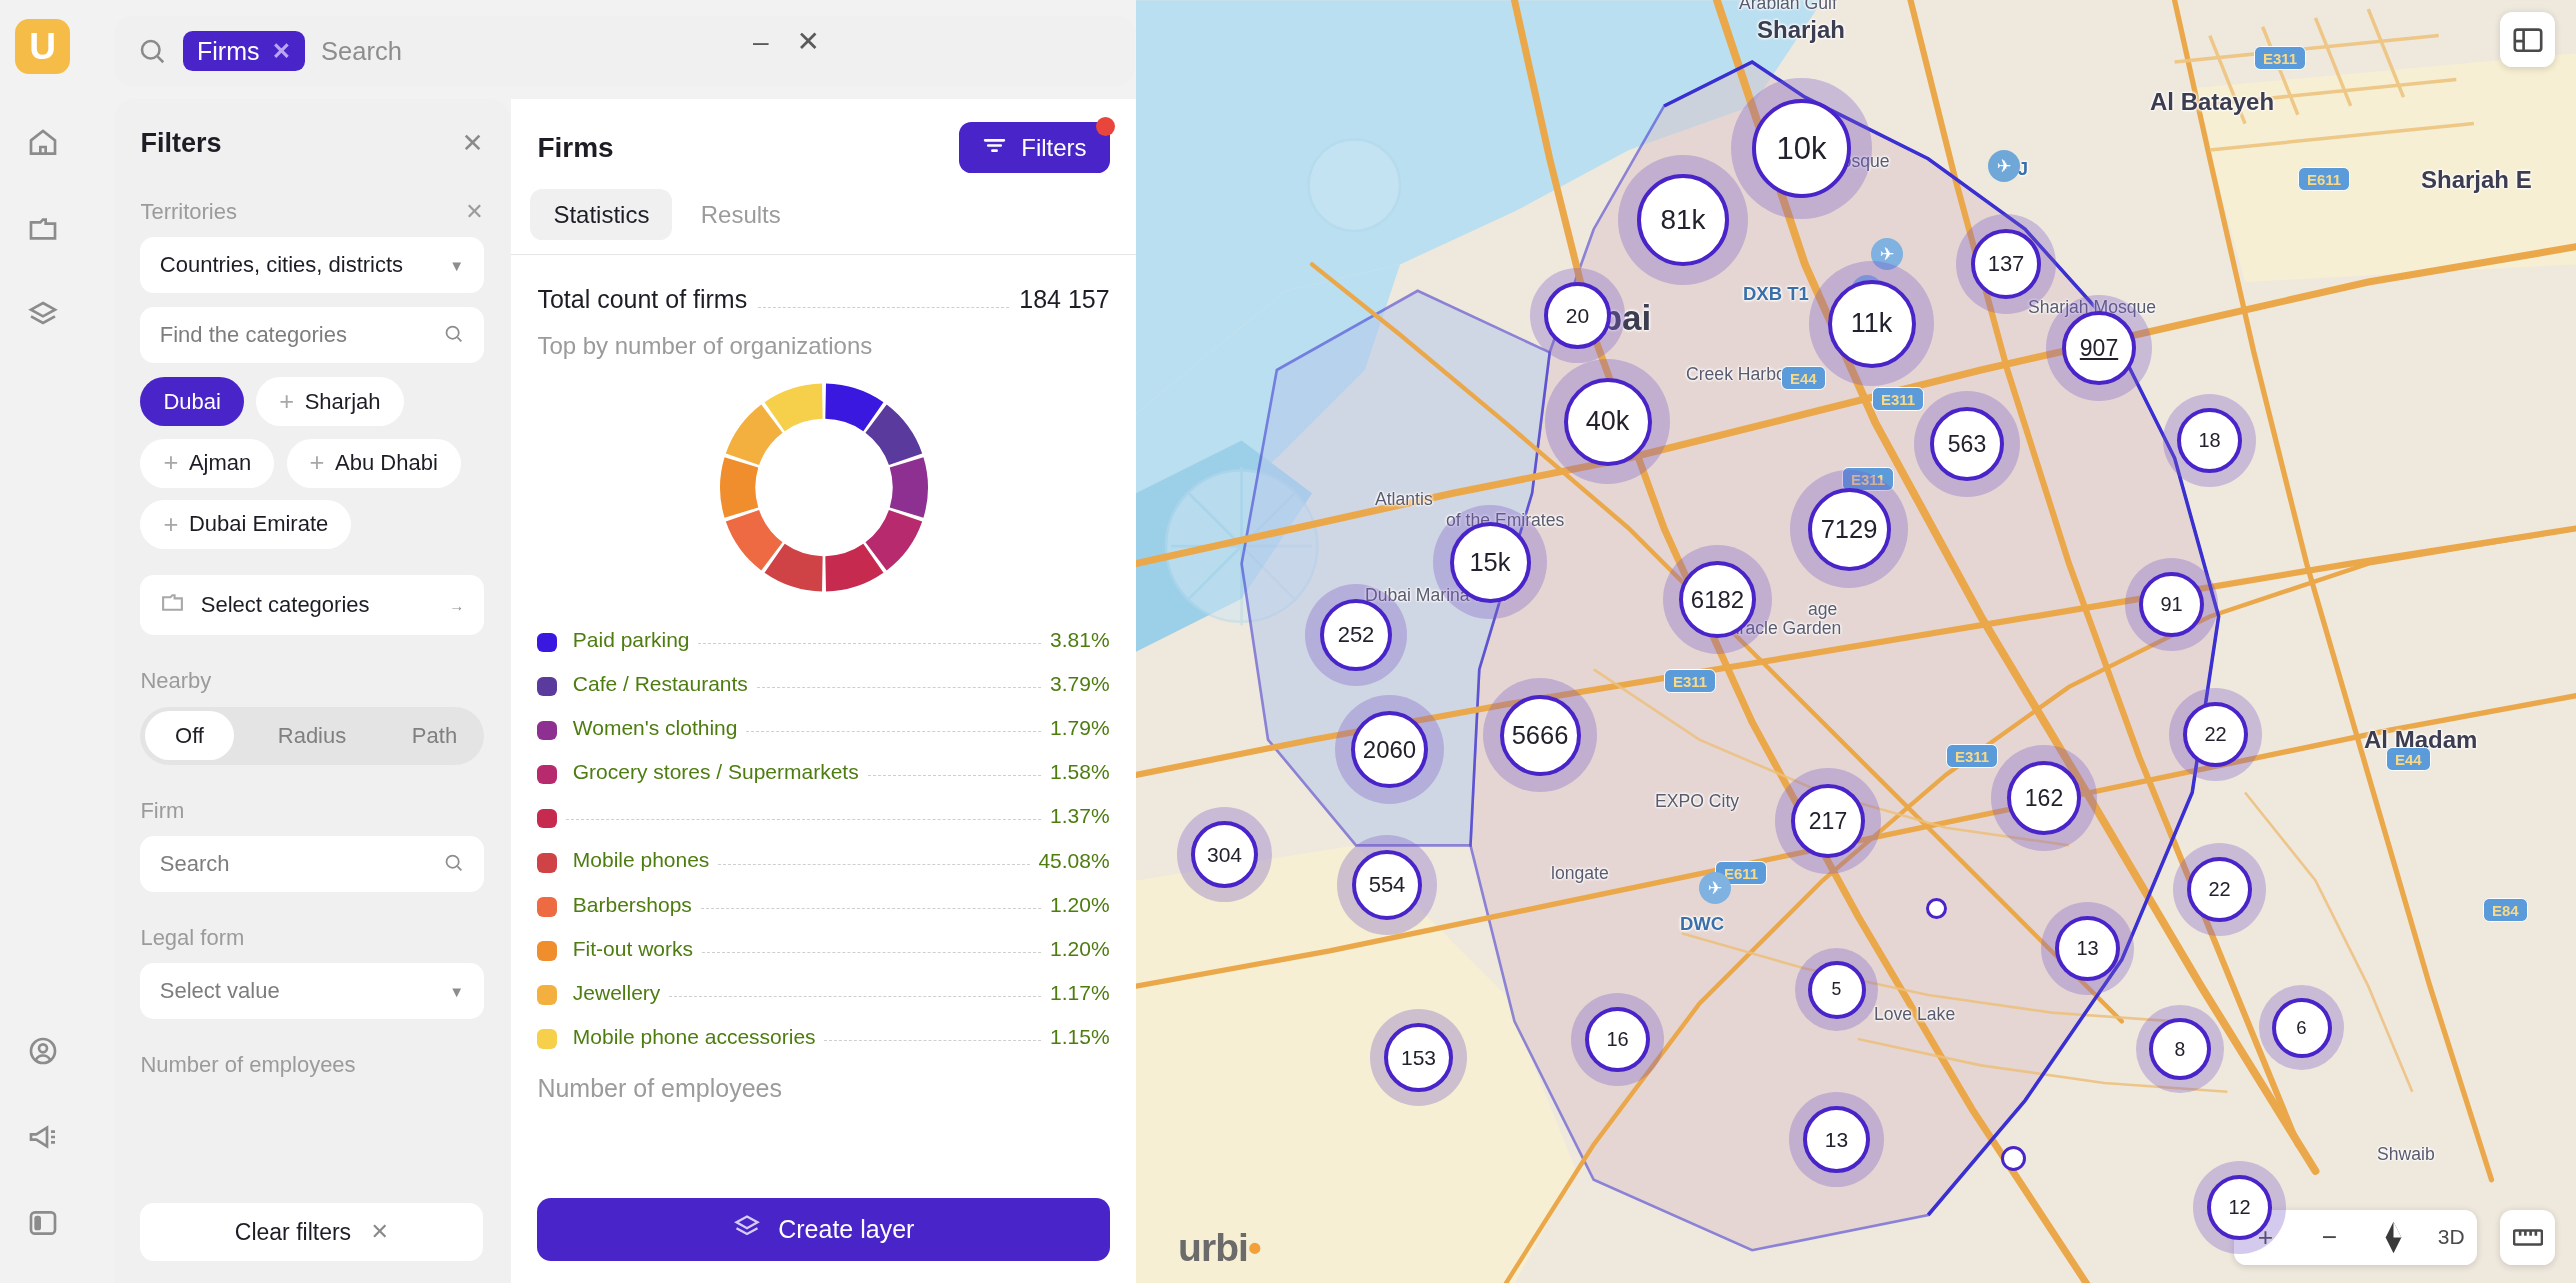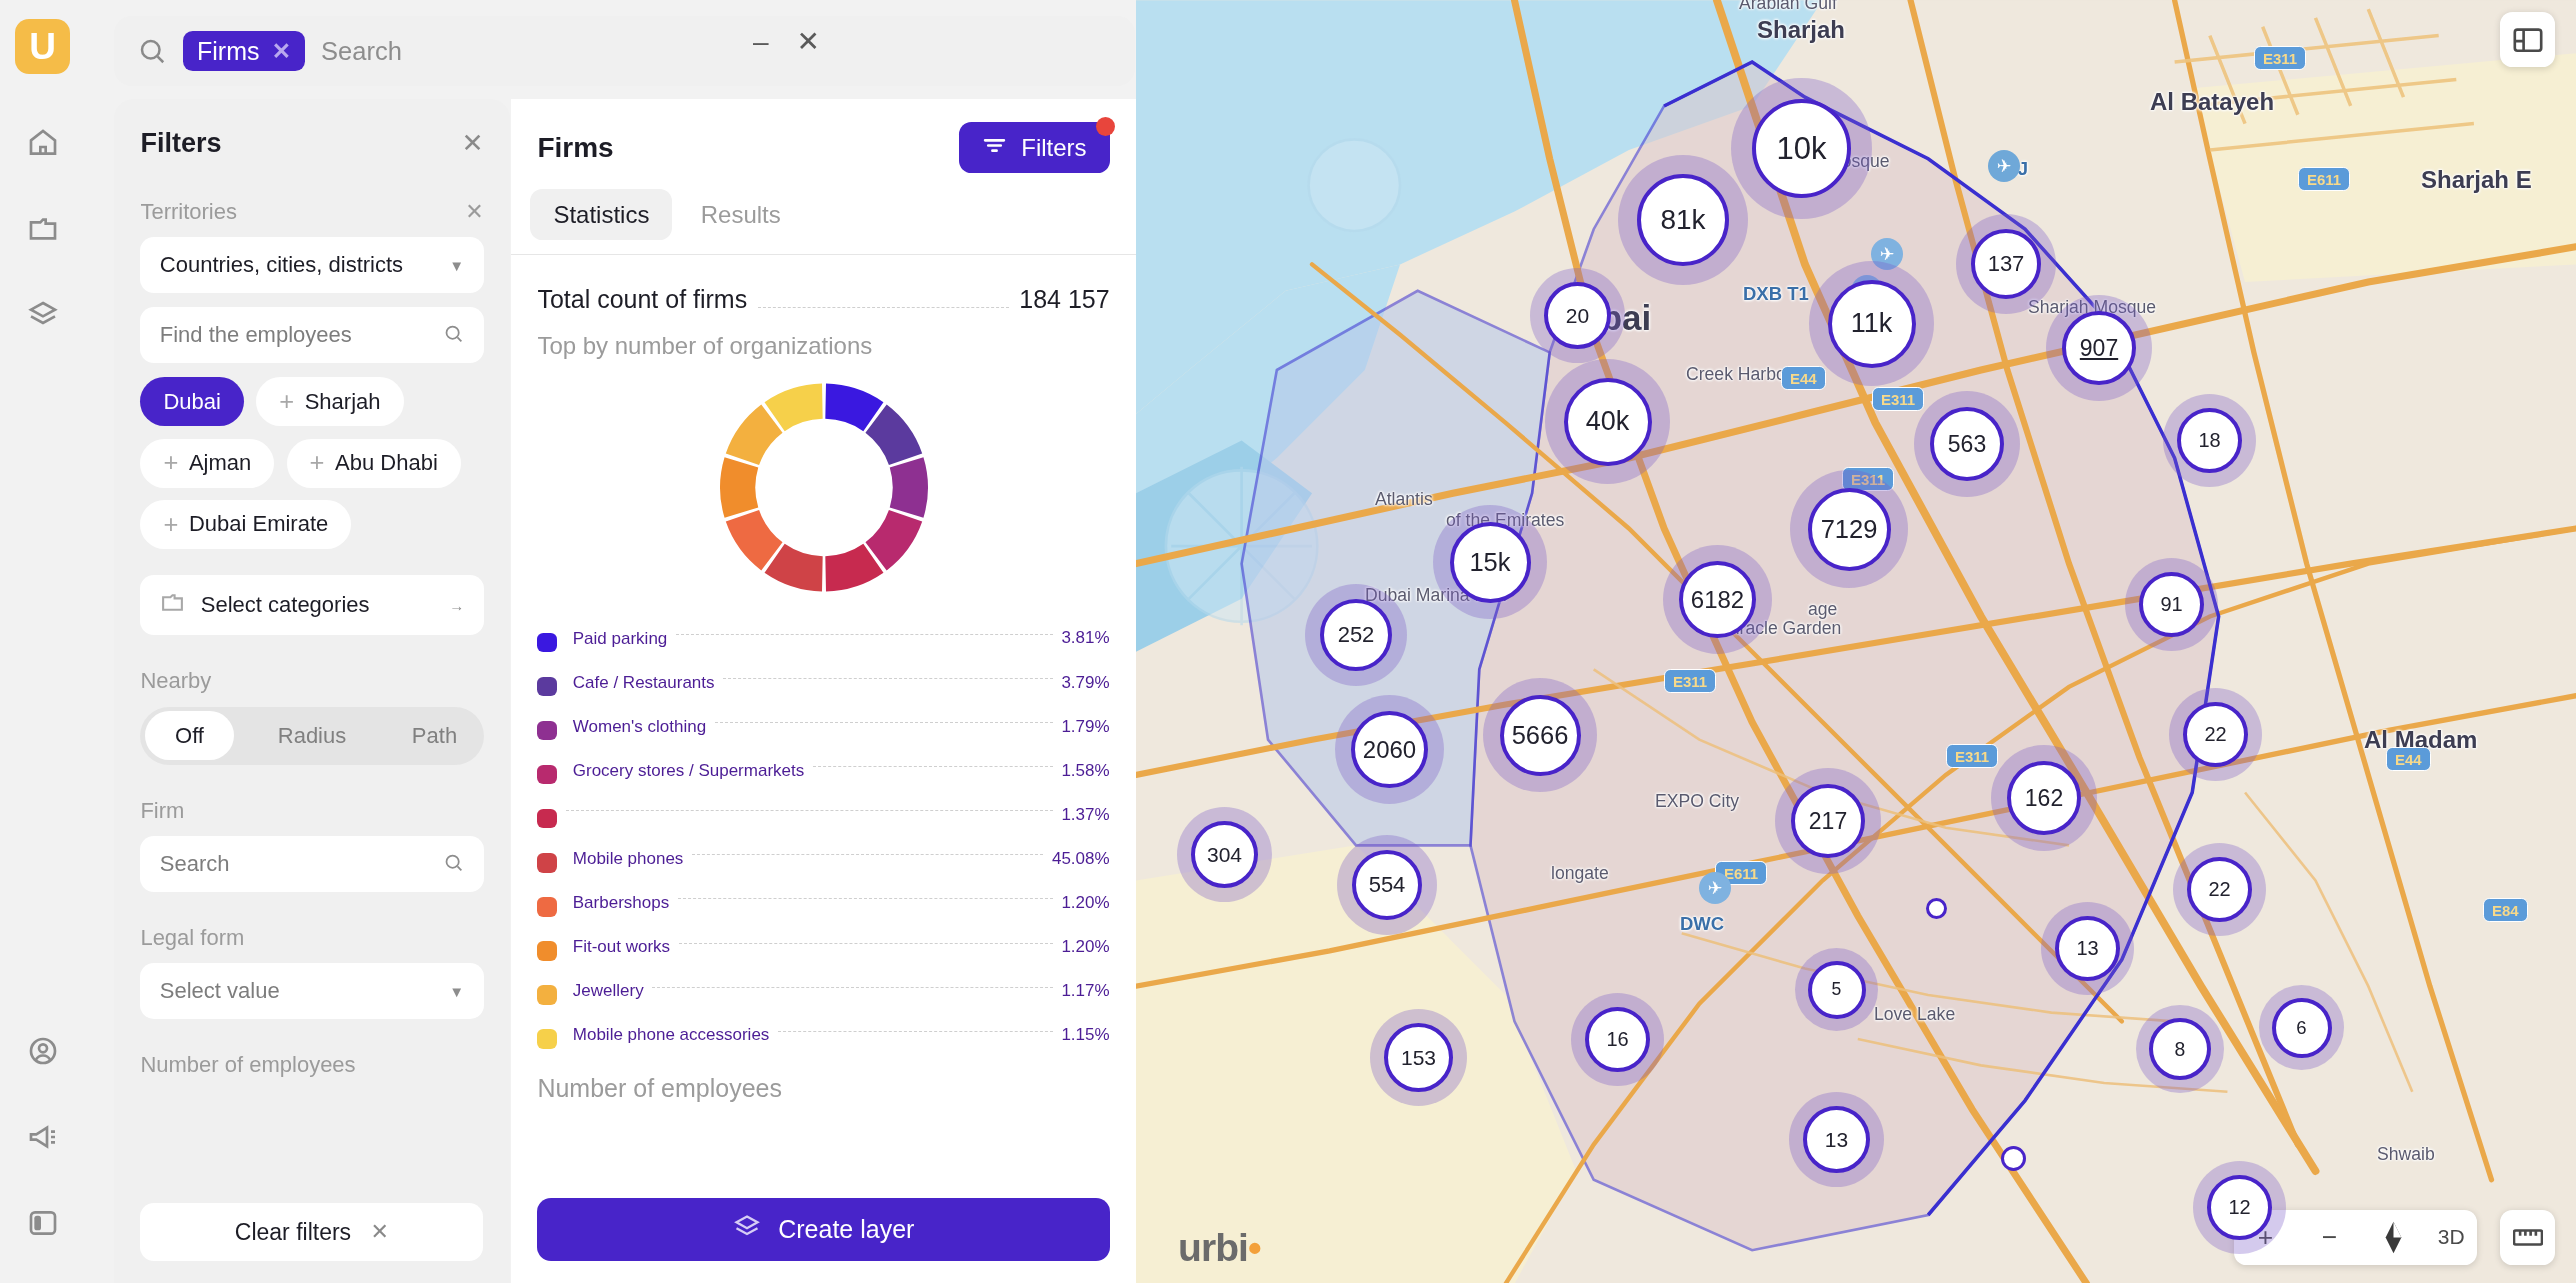--- a/index.html
+++ b/index.html
@@ -202,22 +202,22 @@
   .sp-divider { height: 0.9px; background: #e6e6e6; margin-top: 14px; }
   .sp-body { flex: 1; padding: 0 26.4px; overflow: hidden; }
   .kv {
     display: flex; align-items: baseline; margin-top: 30px; font-size: 25px; color: #1d1d26;
   }
   .kv .dots { flex: 1; border-bottom: 1.8px dashed #cfcfcf; margin: 0 10.6px 7px 10.6px; }
   .sub-label { font-size: 24px; color: #9b9b9b; margin-top: 17.6px; }
   .donut-wrap { display: flex; justify-content: center; margin-top: 12.3px; }
   .legend { margin-top: 23px; }
   .legend-row {
-    display: flex; align-items: center; margin-bottom: 16.7px;
-    font-size: 17px; color: #4c1d95;
+    display: flex; align-items: flex-end; margin-bottom: 16.7px;
+    font-size: 21px; color: #4d7c0f;
   }
   .legend-row .sw { width: 19.4px; height: 19.4px; border-radius: 6.2px; flex: 0 0 19.4px; margin-top: 8px; }
   .legend-row .nm { margin-left: 16px; max-width: 379px; line-height: 1.15; }
   .legend-row .dots { flex: 1; border-bottom: 1.8px dashed #cfcfcf; margin: 0 8.8px 8px 8.8px; min-width: 26.4px; }
   .legend-row .pct { white-space: nowrap; }
   .emp-label { font-size: 25px; color: #9b9b9b; margin-top: 25px; }
   .create-layer {
     margin: 0 26.4px 23px 26.4px; height: 63px; background: #4824c9; color: #ffffff;
     border-radius: 14px; display: flex; align-items: center; justify-content: center;
     gap: 17.6px; font-size: 25px; cursor: pointer;
@@ -512,21 +512,21 @@
       <div class="fp-sec-label">Territories</div>
       <div class="fp-sec-x">✕</div>
     </div>
 
     <div class="fp-select">
       <span>Countries, cities, districts</span>
       <span class="caret">▼</span>
     </div>
 
     <div class="fp-input">
-      <span class="ph">Find the employees</span>
+      <span class="ph">Find the categories</span>
       <span class="caret">
         <svg width="21" height="21" viewBox="0 0 24 24" fill="none" stroke="#8d8d8d" stroke-width="2">
             <circle cx="11" cy="11" r="7"></circle>
             <path d="M16.5 16.5 L21 21"></path>
           </svg>
       </span>
     </div>
 
     <div class="chips" id="territory-chips">
         <div class="chip active">

